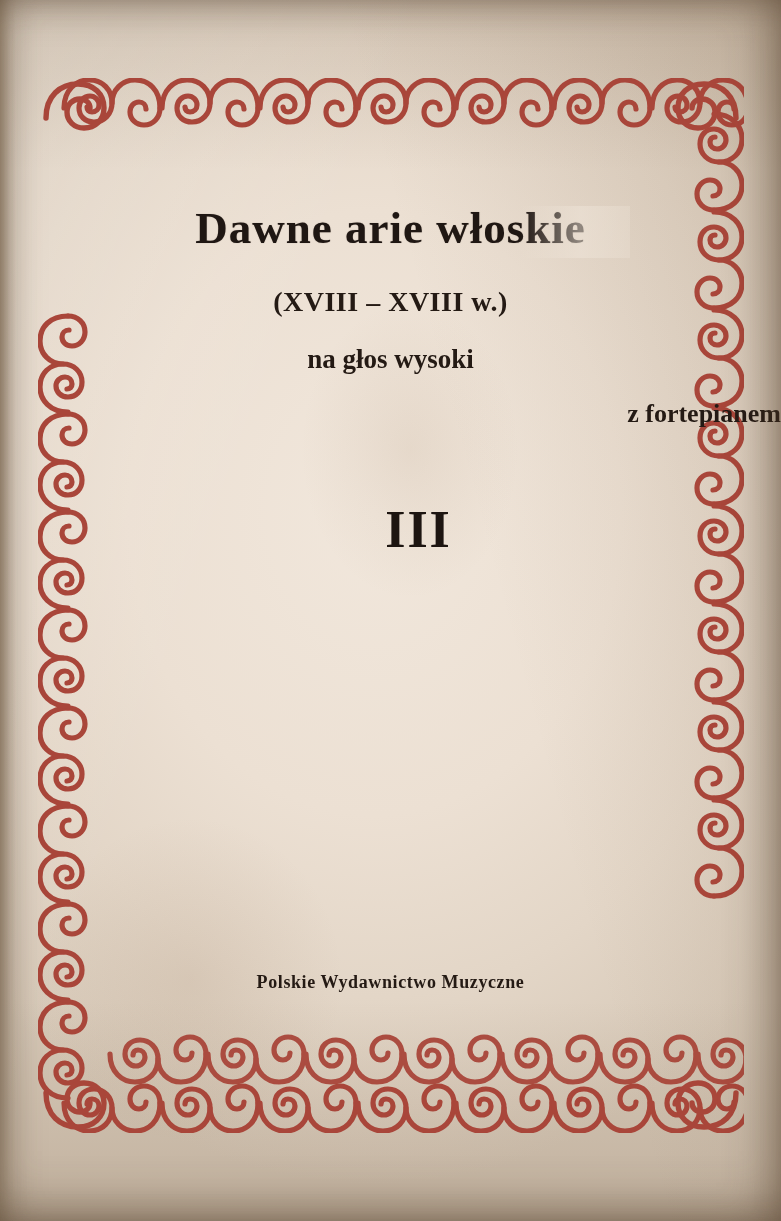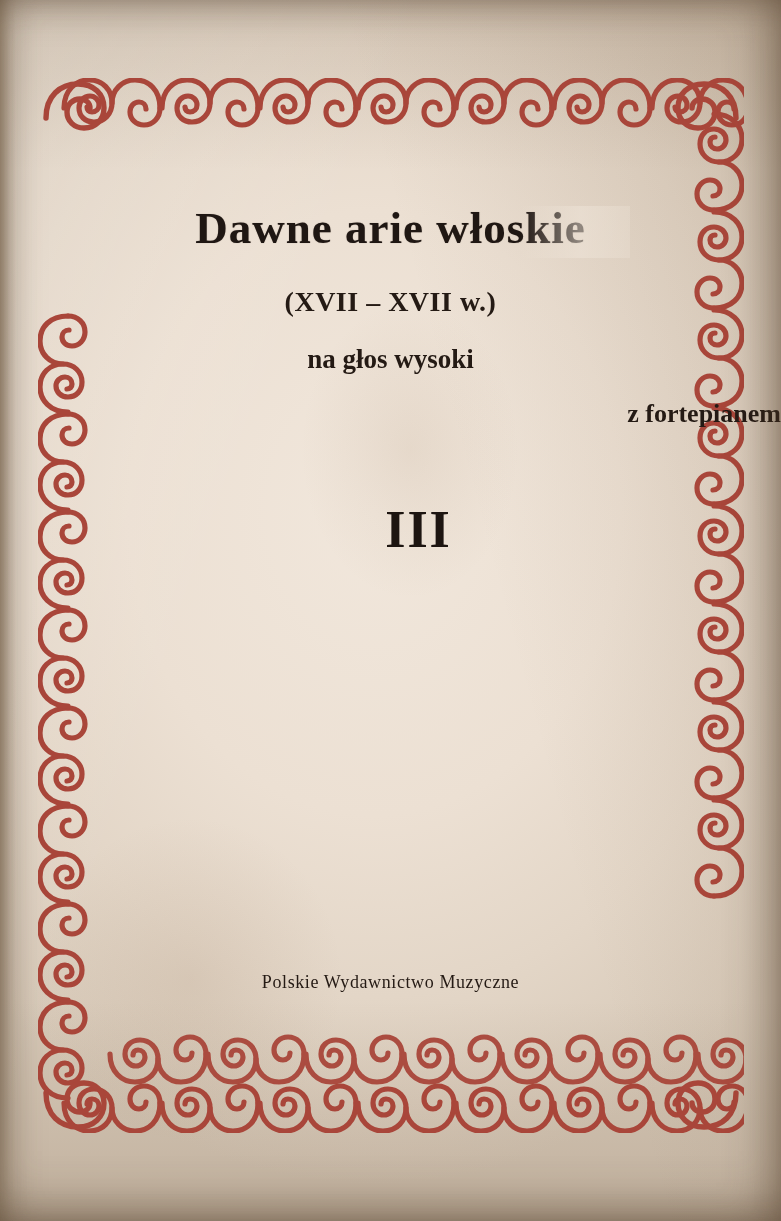--- a/index.html
+++ b/index.html
@@ -128,21 +128,21 @@
     font-weight: bold;
     letter-spacing: 2px;
     color: #1d1511;
     padding-left: 28px;
   }
   .publisher {
     position: absolute;
     top: 972px;
     width: 100%;
     font-size: 18px;
-    font-weight: normal;
+    font-weight: bold;
     letter-spacing: 0.6px;
     color: #241a14;
   }
   
   .title-fade {
     position: absolute;
     left: 520px;
     top: 206px;
     width: 110px;
     height: 52px;
@@ -229,21 +229,21 @@
           <use href="#cornerBlob"></use>
         </g>
       <g transform="translate(706,1055) scale(-1,-1)">
           <use href="#cornerBlob"></use>
         </g>
     </svg>
   </div>
 
   <div class="content">
     <div class="title">Dawne arie włoskie</div>
-    <div class="subtitle1">(XVII – XVII w.)</div>
+    <div class="subtitle1">(XVIII – XVIII w.)</div>
     <div class="subtitle2">na głos wysoki</div>
     <div class="subtitle3">z fortepianem</div>
     <div class="volume">III</div>
     <div class="publisher">Polskie Wydawnictwo Muzyczne</div>
   </div>
 
   <div class="title-fade"></div>
   <div class="left-strip"></div>
   <div class="edge-shadow"></div>
 </div>

